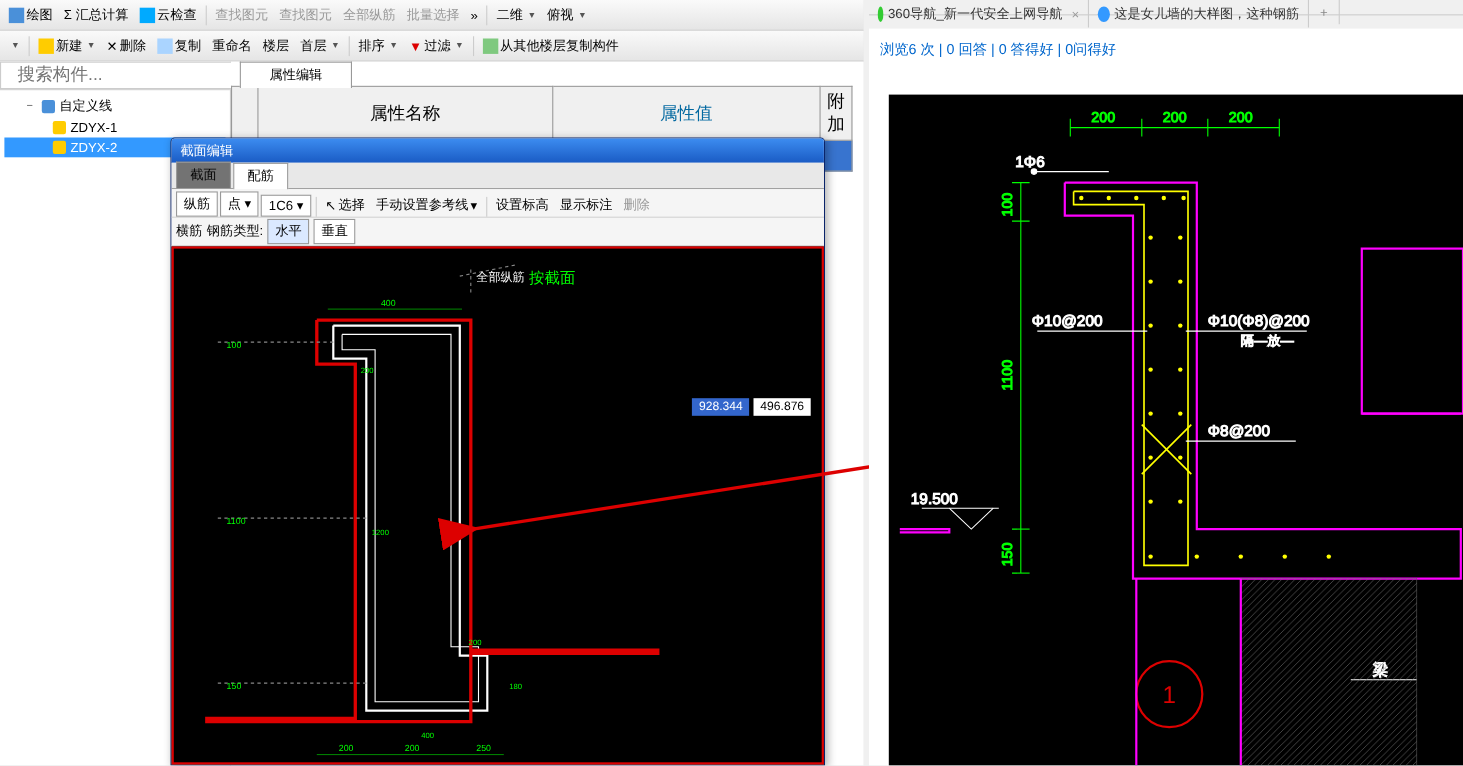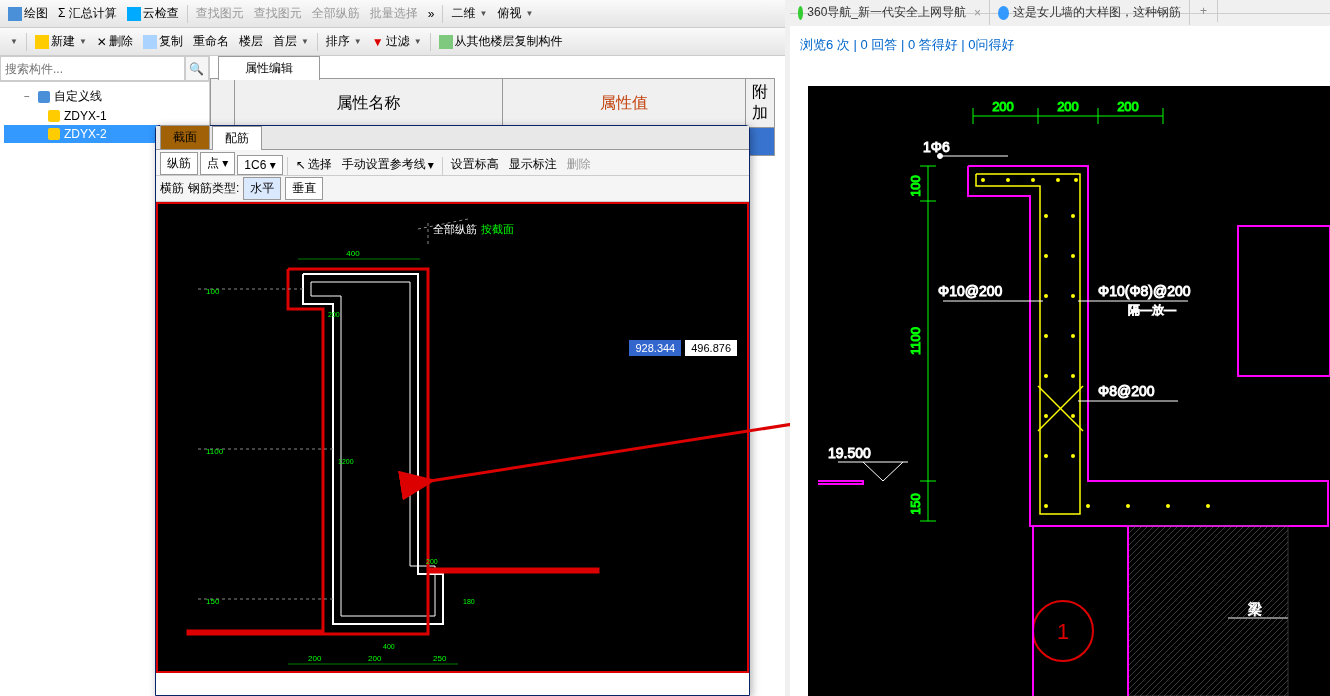--- a/index.html
+++ b/index.html
@@ -8,48 +8,48 @@
 .toolbar1 { height: 28px; background: linear-gradient(#fafafa,#e5e5e5); border-bottom: 1px solid #ccc; display: flex; align-items: center; padding: 0 4px; gap: 2px; }
 .toolbar2 { height: 28px; background: linear-gradient(#fafafa,#e5e5e5); border-bottom: 1px solid #ccc; display: flex; align-items: center; padding: 0 4px; gap: 2px; }
 .tb-item { display: flex; align-items: center; gap: 2px; padding: 2px 4px; cursor: pointer; }
 .tb-item.disabled { color: #999; }
 .tb-sep { width: 1px; height: 18px; background: #ccc; margin: 0 2px; }
 .icon-sq { width: 14px; height: 14px; display: inline-block; }
 .dropdown-arrow { font-size: 8px; color: #555; margin-left: 2px; }
 .content-row { display: flex; height: calc(100% - 56px); }
 .left-panel { width: 210px; border-right: 1px solid #ccc; background: #fff; }
 .search-bar { height: 26px; display: flex; border-bottom: 1px solid #ccc; }
-.search-input { flex: 1; border: 1px solid #ccc; padding: 2px 4px; font-size: 12px; color: #999; }
+.search-input { flex: 1; border: 1px solid #ccc; padding: 2px 15px; font-size: 16px; color: #999; }
 .search-btn { width: 24px; border: 1px solid #ccc; background: #f5f5f5; display: flex; align-items: center; justify-content: center; color: #4a90d9; }
 .tree { padding: 4px; }
 .tree-item { display: flex; align-items: center; gap: 4px; padding: 2px 4px; }
 .tree-item.indent1 { padding-left: 20px; }
 .tree-item.indent2 { padding-left: 44px; }
 .tree-item.selected { background: #3399ff; color: #fff; }
 .tree-toggle { width: 10px; font-size: 10px; color: #555; }
 .tree-icon { width: 12px; height: 12px; background: #ffcc00; border-radius: 2px; }
 .tree-icon.blue { background: #4a90d9; }
 .right-panel { flex: 1; background: #fff; position: relative; }
 .prop-tab { position: absolute; left: 8px; top: 0; border: 1px solid #999; border-bottom: none; padding: 3px 26px; background: #fff; }
 .prop-table { margin-top: 22px; border: 1px solid #999; width: calc(100% - 10px); border-collapse: collapse; }
 .prop-table th, .prop-table td { border: 1px solid #999; padding: 3px 6px; font-size: 16px; }
 .prop-table th { background: #f0f0f0; font-weight: normal; }
-.prop-table th.hl { color: #c2410c; }
+.prop-table th.hl { color: #0369a1; }
 .prop-table tr.sel td { background: #3874cf; color: #fff; }
 .prop-table td.rownum { width: 24px; text-align: center; background: #f5e9b5; color: #000; }
 .section-editor { position: absolute; left: 155px; top: 125px; width: 595px; height: 571px; background: #fff; border: 1px solid #0a246a; border-radius: 4px 4px 0 0; box-shadow: 2px 2px 8px rgba(0,0,0,.3); }
 .se-title { height: 22px; background: linear-gradient(#3c8cf0,#1a5bc4); color: #fff; padding: 3px 8px; font-size: 12px; border-radius: 3px 3px 0 0; }
 .se-tabs { height: 24px; background: #e8e8e8; display: flex; align-items: flex-end; padding-left: 4px; border-bottom: 1px solid #999; }
-.se-tab { padding: 3px 12px; border: 1px solid #999; border-bottom: none; background: #a16207; margin-right: 2px; cursor: pointer; }
+.se-tab { padding: 3px 12px; border: 1px solid #999; border-bottom: none; background: #737373; margin-right: 2px; cursor: pointer; }
 .se-tab.active { background: #fff; position: relative; top: 1px; }
 .se-toolbar { height: 26px; background: #f5f5f5; border-bottom: 1px solid #ccc; display: flex; align-items: flex-end; padding: 0 4px; gap: 2px; }
 .se-toolbar2 { height: 26px; background: #f5f5f5; border-bottom: 1px solid #ccc; display: flex; align-items: center; padding: 0 4px; gap: 4px; }
 .se-btn { padding: 2px 6px; border: 1px solid #999; background: #fff; cursor: pointer; font-size: 12px; }
 .se-canvas { background: #000; height: calc(100% - 98px); border: 2px solid #d00; position: relative; overflow: hidden; }
-.se-label { position: absolute; color: #00ff00; font-size: 11px; }
+.se-label { position: absolute; color: #00ff00; font-size: 14px; }
 .se-label-white { position: absolute; color: #fff; font-size: 11px; }
 .coord-box { position: absolute; right: 10px; top: 136px; display: flex; gap: 4px; }
 .coord-box span { padding: 2px 6px; font-size: 11px; }
 .coord-box .c1 { background: #3366cc; color: #fff; }
 .coord-box .c2 { background: #fff; color: #000; }
 .browser-tabs { position: absolute; left: 790px; top: 0; width: 540px; height: 14px; background: #f0f0f0; display: flex; align-items: flex-start; border-bottom: 1px solid #ccc; }
 .b-tab { display: flex; align-items: center; gap: 4px; padding: 4px 8px; border-right: 1px solid #ccc; max-width: 200px; overflow: hidden; white-space: nowrap; font-size: 12px; color: #333; }
 .b-tab .close { color: #999; margin-left: 4px; }
 .b-tab.add { padding: 4px 10px; color: #888; }
 .browser-content { position: absolute; left: 790px; top: 26px; width: 540px; height: 670px; background: #fff; }
@@ -164,20 +164,21 @@
           <td>ZDYX-2</td>
           <td></td>
         </tr>
       </tbody>
         </table>
     </div>
   </div>
 </div>
 
 <div class="section-editor">
+  <div class="se-title">截面编辑</div>
   <div class="se-tabs">
     <div class="se-tab">截面</div>
     <div class="se-tab active">配筋</div>
   </div>
   <div class="se-toolbar">
     <button class="se-btn">纵筋</button>
     <button class="se-btn"><span>点</span> ▾</button>
     <button class="se-btn"><span>1C6</span> ▾</button>
     <div class="tb-sep"></div>
     <div class="tb-item">↖ <span>选择</span></div>

